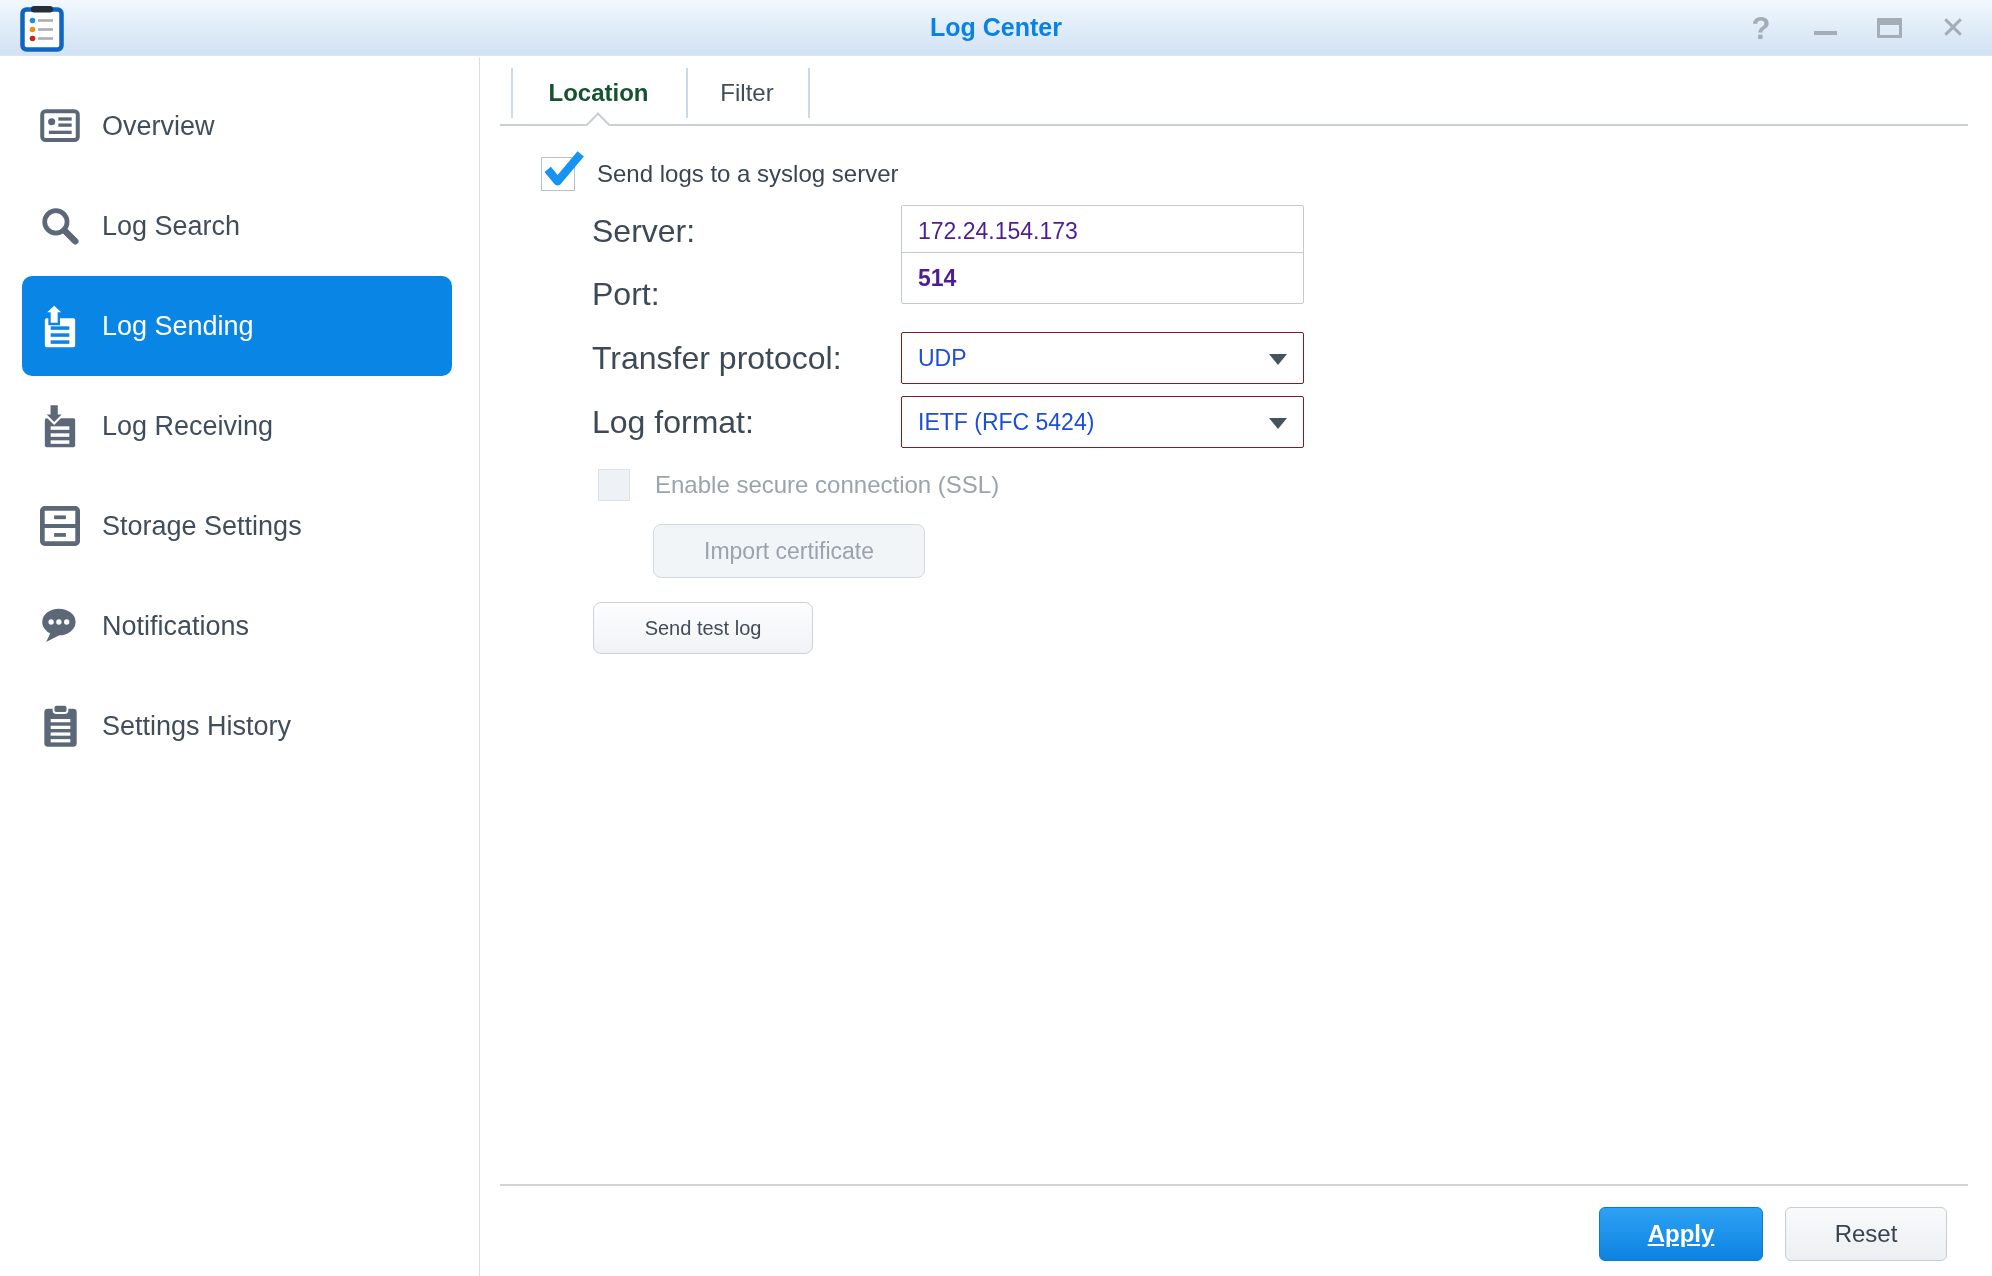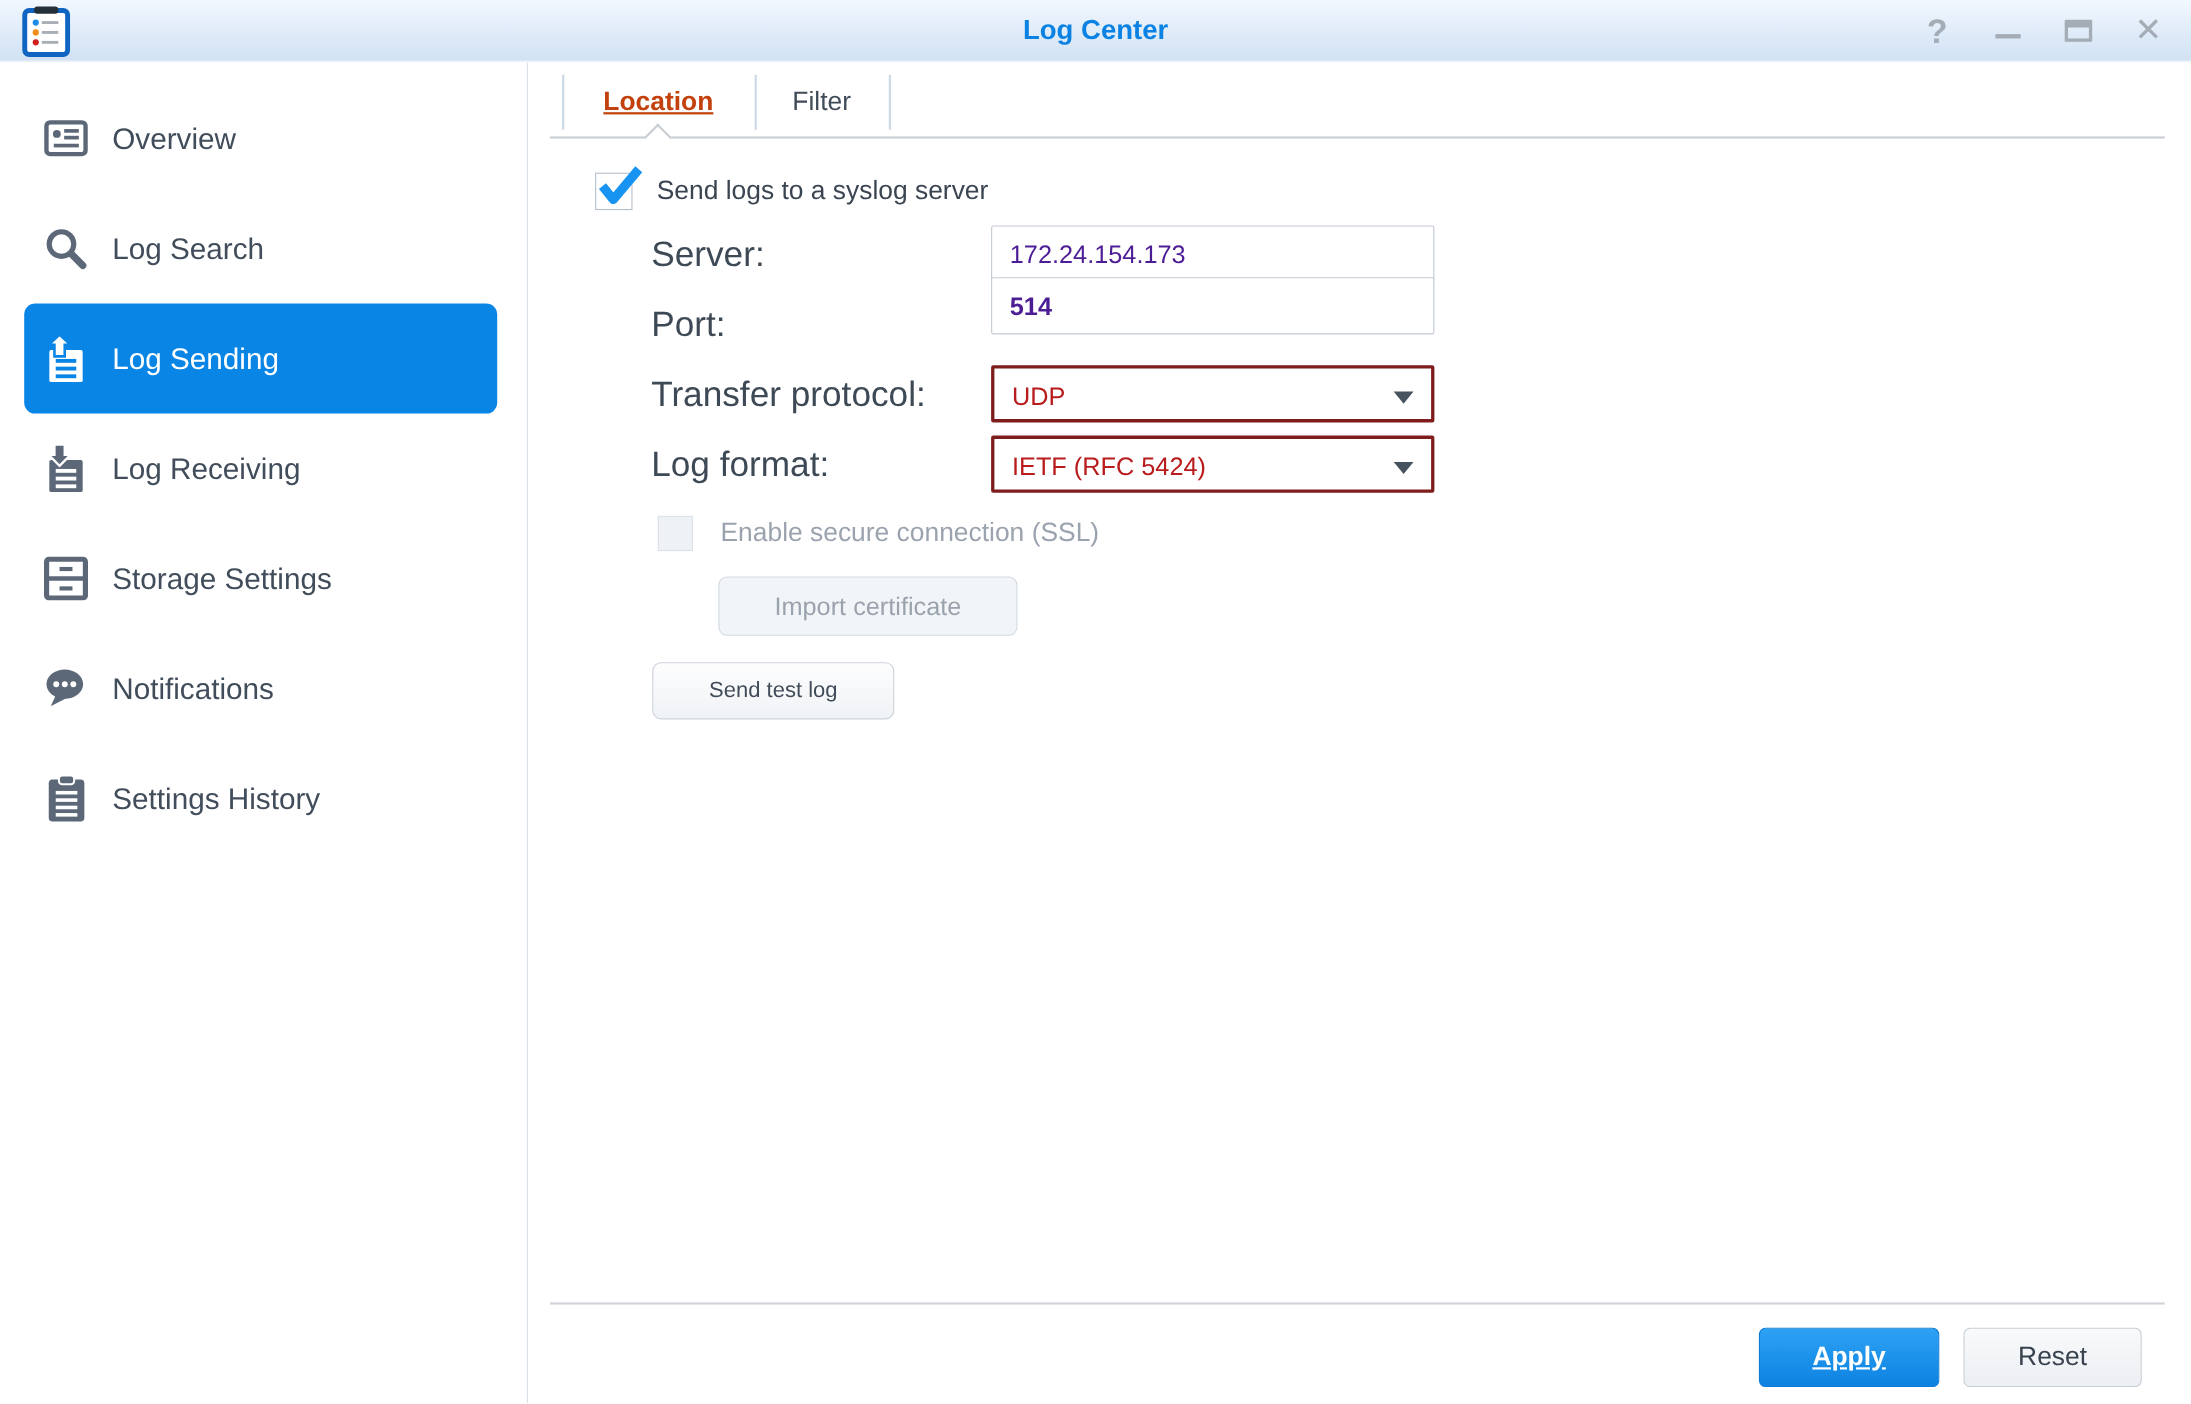--- a/index.html
+++ b/index.html
@@ -31,21 +31,21 @@
     display:flex; align-items:center; padding-left:16px; cursor:pointer;
   }
   .side-item .ic { width:44px; height:48px; display:flex; align-items:center; justify-content:center; flex:0 0 44px; }
   .side-item .lbl { margin-left:20px; font-size:27px; color:#424d5b; white-space:nowrap; }
   .side-item.selected { background:#0885e5; }
   .side-item.selected .lbl { color:#ffffff; }
 
   
   .content { position:absolute; left:481px; top:57px; width:1511px; height:1219px; background:#fff; }
   .tab { position:absolute; top:64px; height:58px; line-height:58px; text-align:center; font-size:24px; cursor:pointer; }
-  .tab-location { left:511px; width:175px; color:#c2410c; font-weight:bold;text-decoration:underline; }
+  .tab-location { left:511px; width:175px; color:#14532d; font-weight:bold; }
   .tab-filter { left:686px; width:122px; color:#414c59; }
   .tab-sep { position:absolute; top:68px; width:2px; height:50px; background:#cdd9e7; }
   .tab-underline { position:absolute; left:500px; top:124px; width:1468px; height:2px; background:#cacfd6; }
   .tab-notch {
     position:absolute; left:589px; top:116px; width:18px; height:18px; background:#fff;
     border-left:2px solid #c9ced4; border-top:2px solid #c9ced4; transform:rotate(45deg);
   }
 
   
   .cbx { position:absolute; background:#fff; border:1px solid #b7bfca; }
@@ -56,22 +56,22 @@
   .cbx-ssl-label { position:absolute; left:655px; top:469px; height:32px; line-height:32px; font-size:24px; color:#9ba3ae; }
 
   
   .fld-label { position:absolute; left:592px; height:52px; line-height:52px; font-size:32px; color:#3e4956; }
   .fld-input {
     position:absolute; left:901px; width:403px; height:52px; border:1px solid #c3cad3; background:#fff;
     border-radius:2px; font-family:"Liberation Sans","DejaVu Sans",sans-serif;
     font-size:23px; color:#4c1d95; padding-left:16px; outline:none;
   }
   .fld-select {
-    position:absolute; left:901px; width:403px; height:52px; border:3px solid #7f1d1d; background:#fff;
-    border-radius:2px; font-size:23px; color:#b91c1c; line-height:50px; padding-left:16px; cursor:pointer;
+    position:absolute; left:901px; width:403px; height:52px; border:1px solid #7f1d1d; background:#fff;
+    border-radius:2px; font-size:23px; color:#1d4ed8; line-height:50px; padding-left:16px; cursor:pointer;
   }
   .caret {
     position:absolute; right:16px; top:21px; width:0; height:0;
     border-left:9px solid transparent; border-right:9px solid transparent; border-top:11px solid #47525f;
   }
 
   
   .btn { display:flex; align-items:center; justify-content:center; cursor:pointer; }
   .btn-import {
     position:absolute; left:653px; top:524px; width:272px; height:54px; border-radius:8px;

